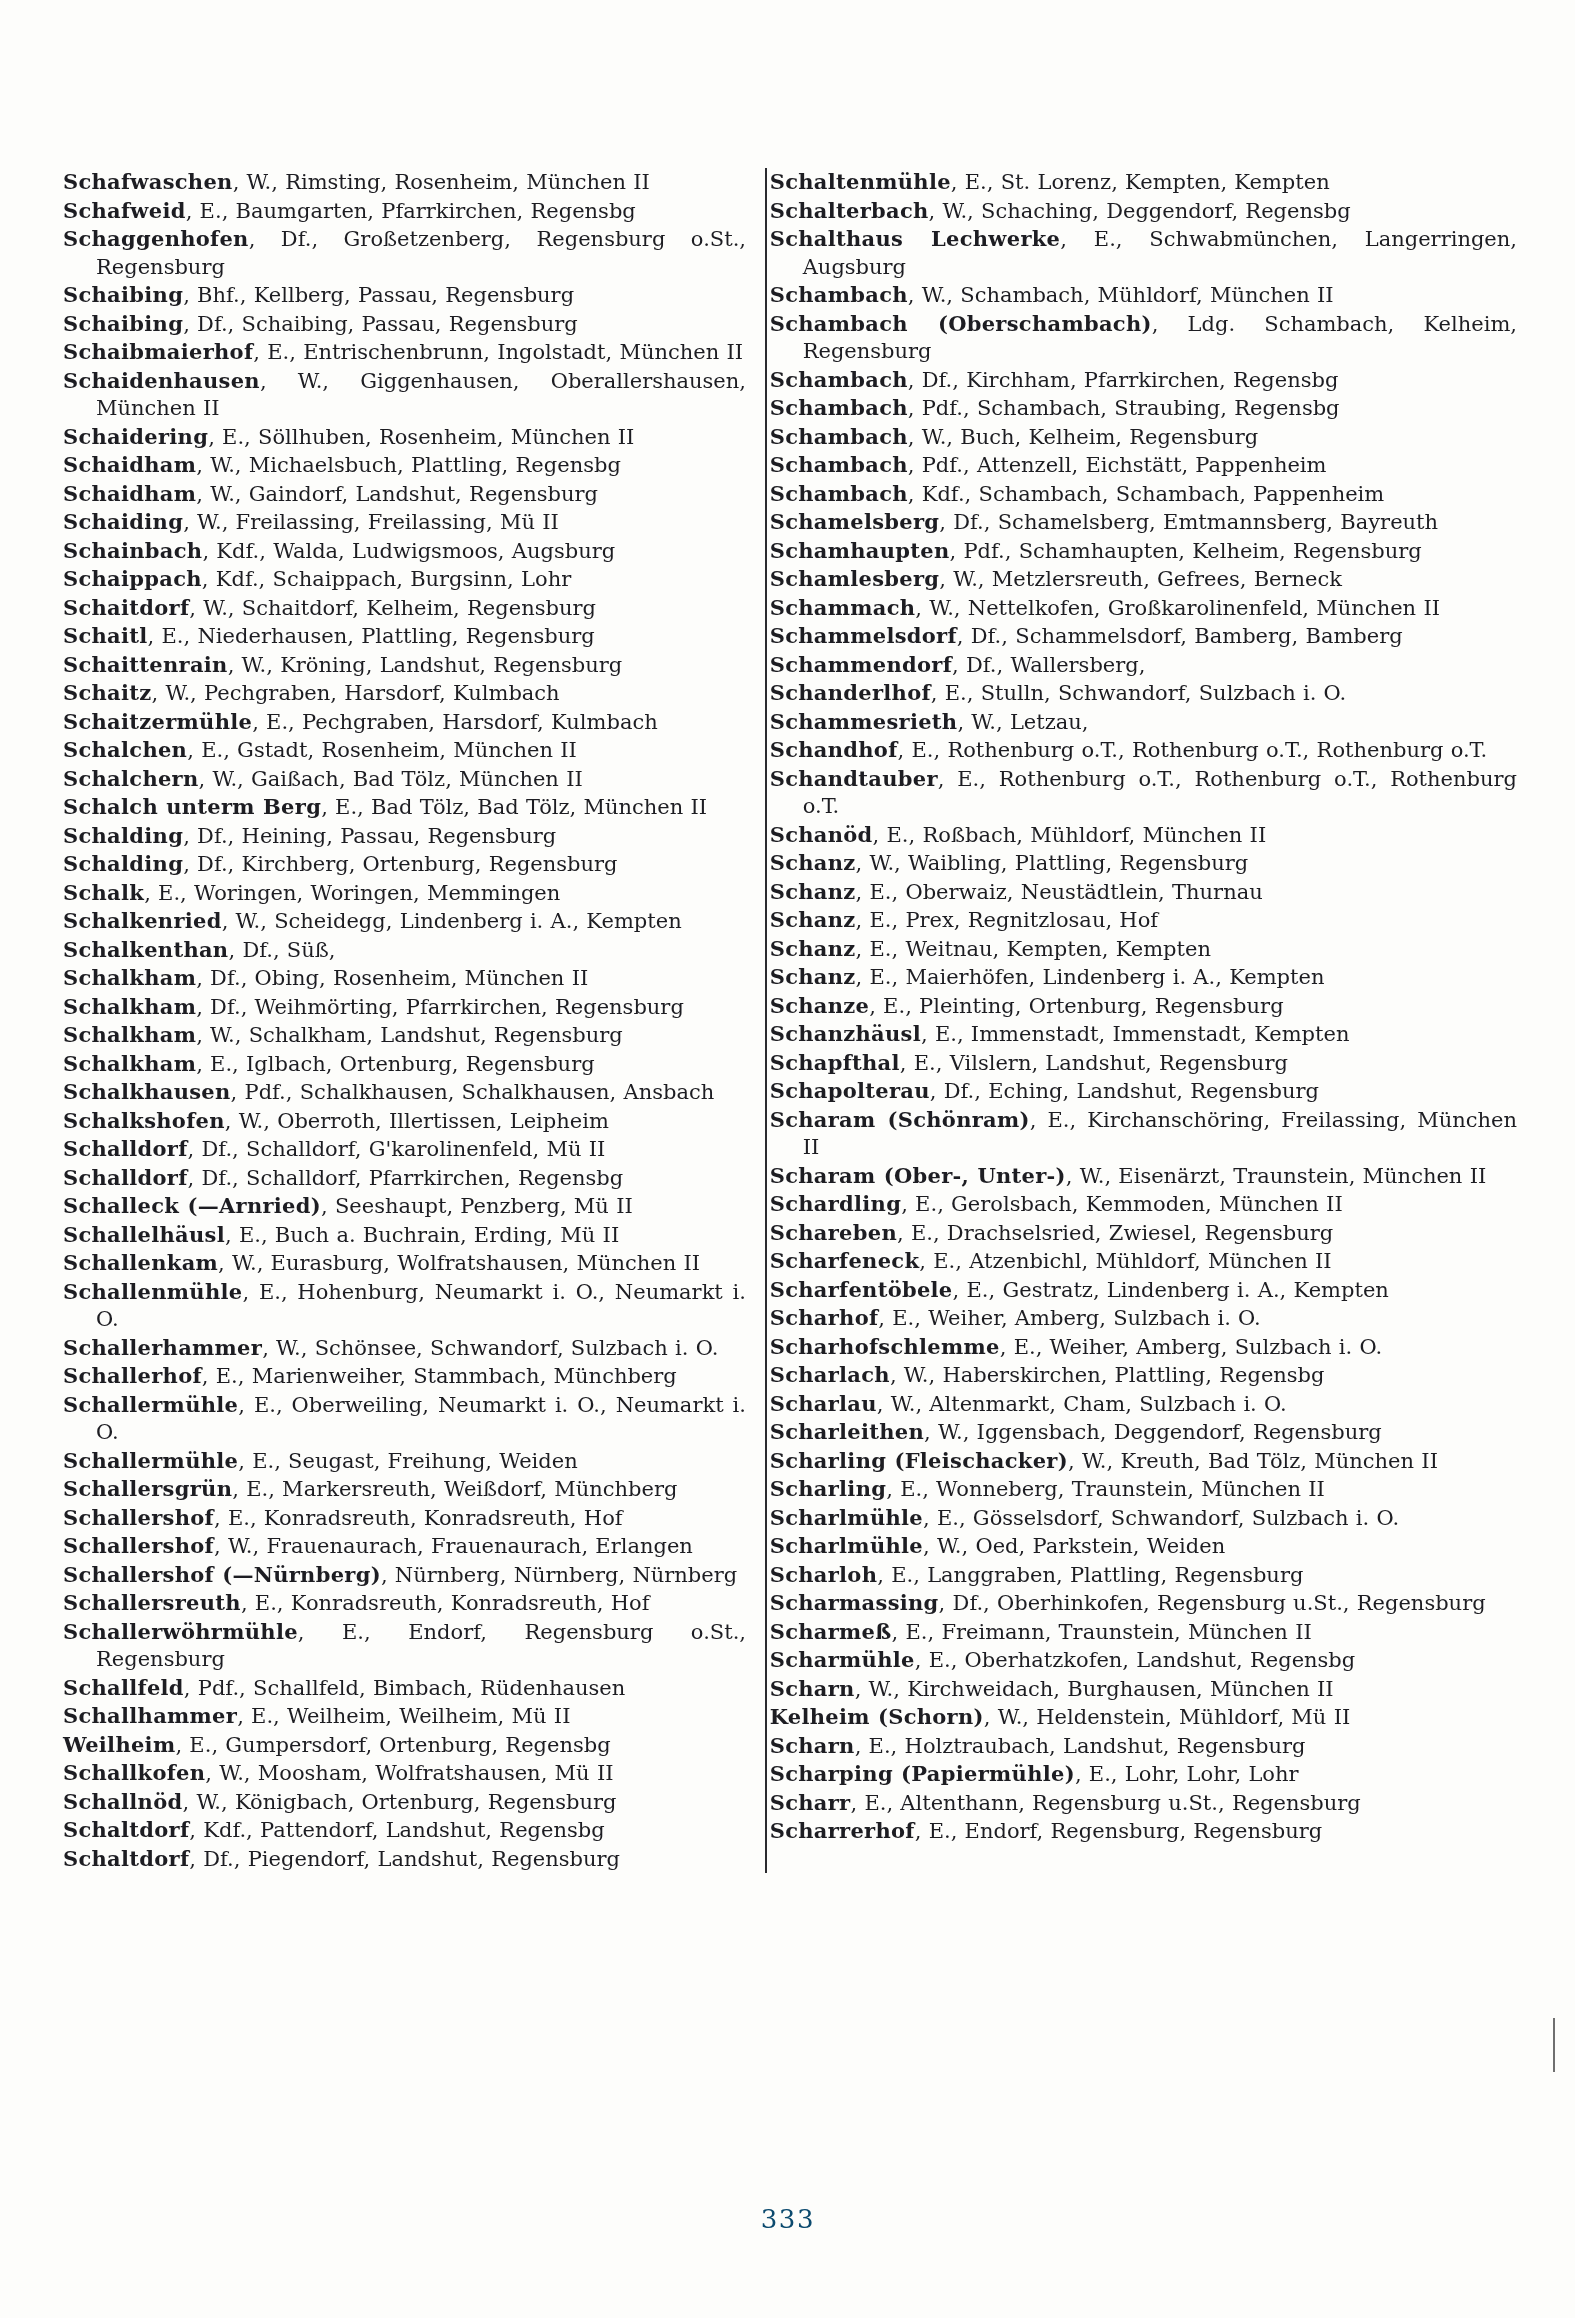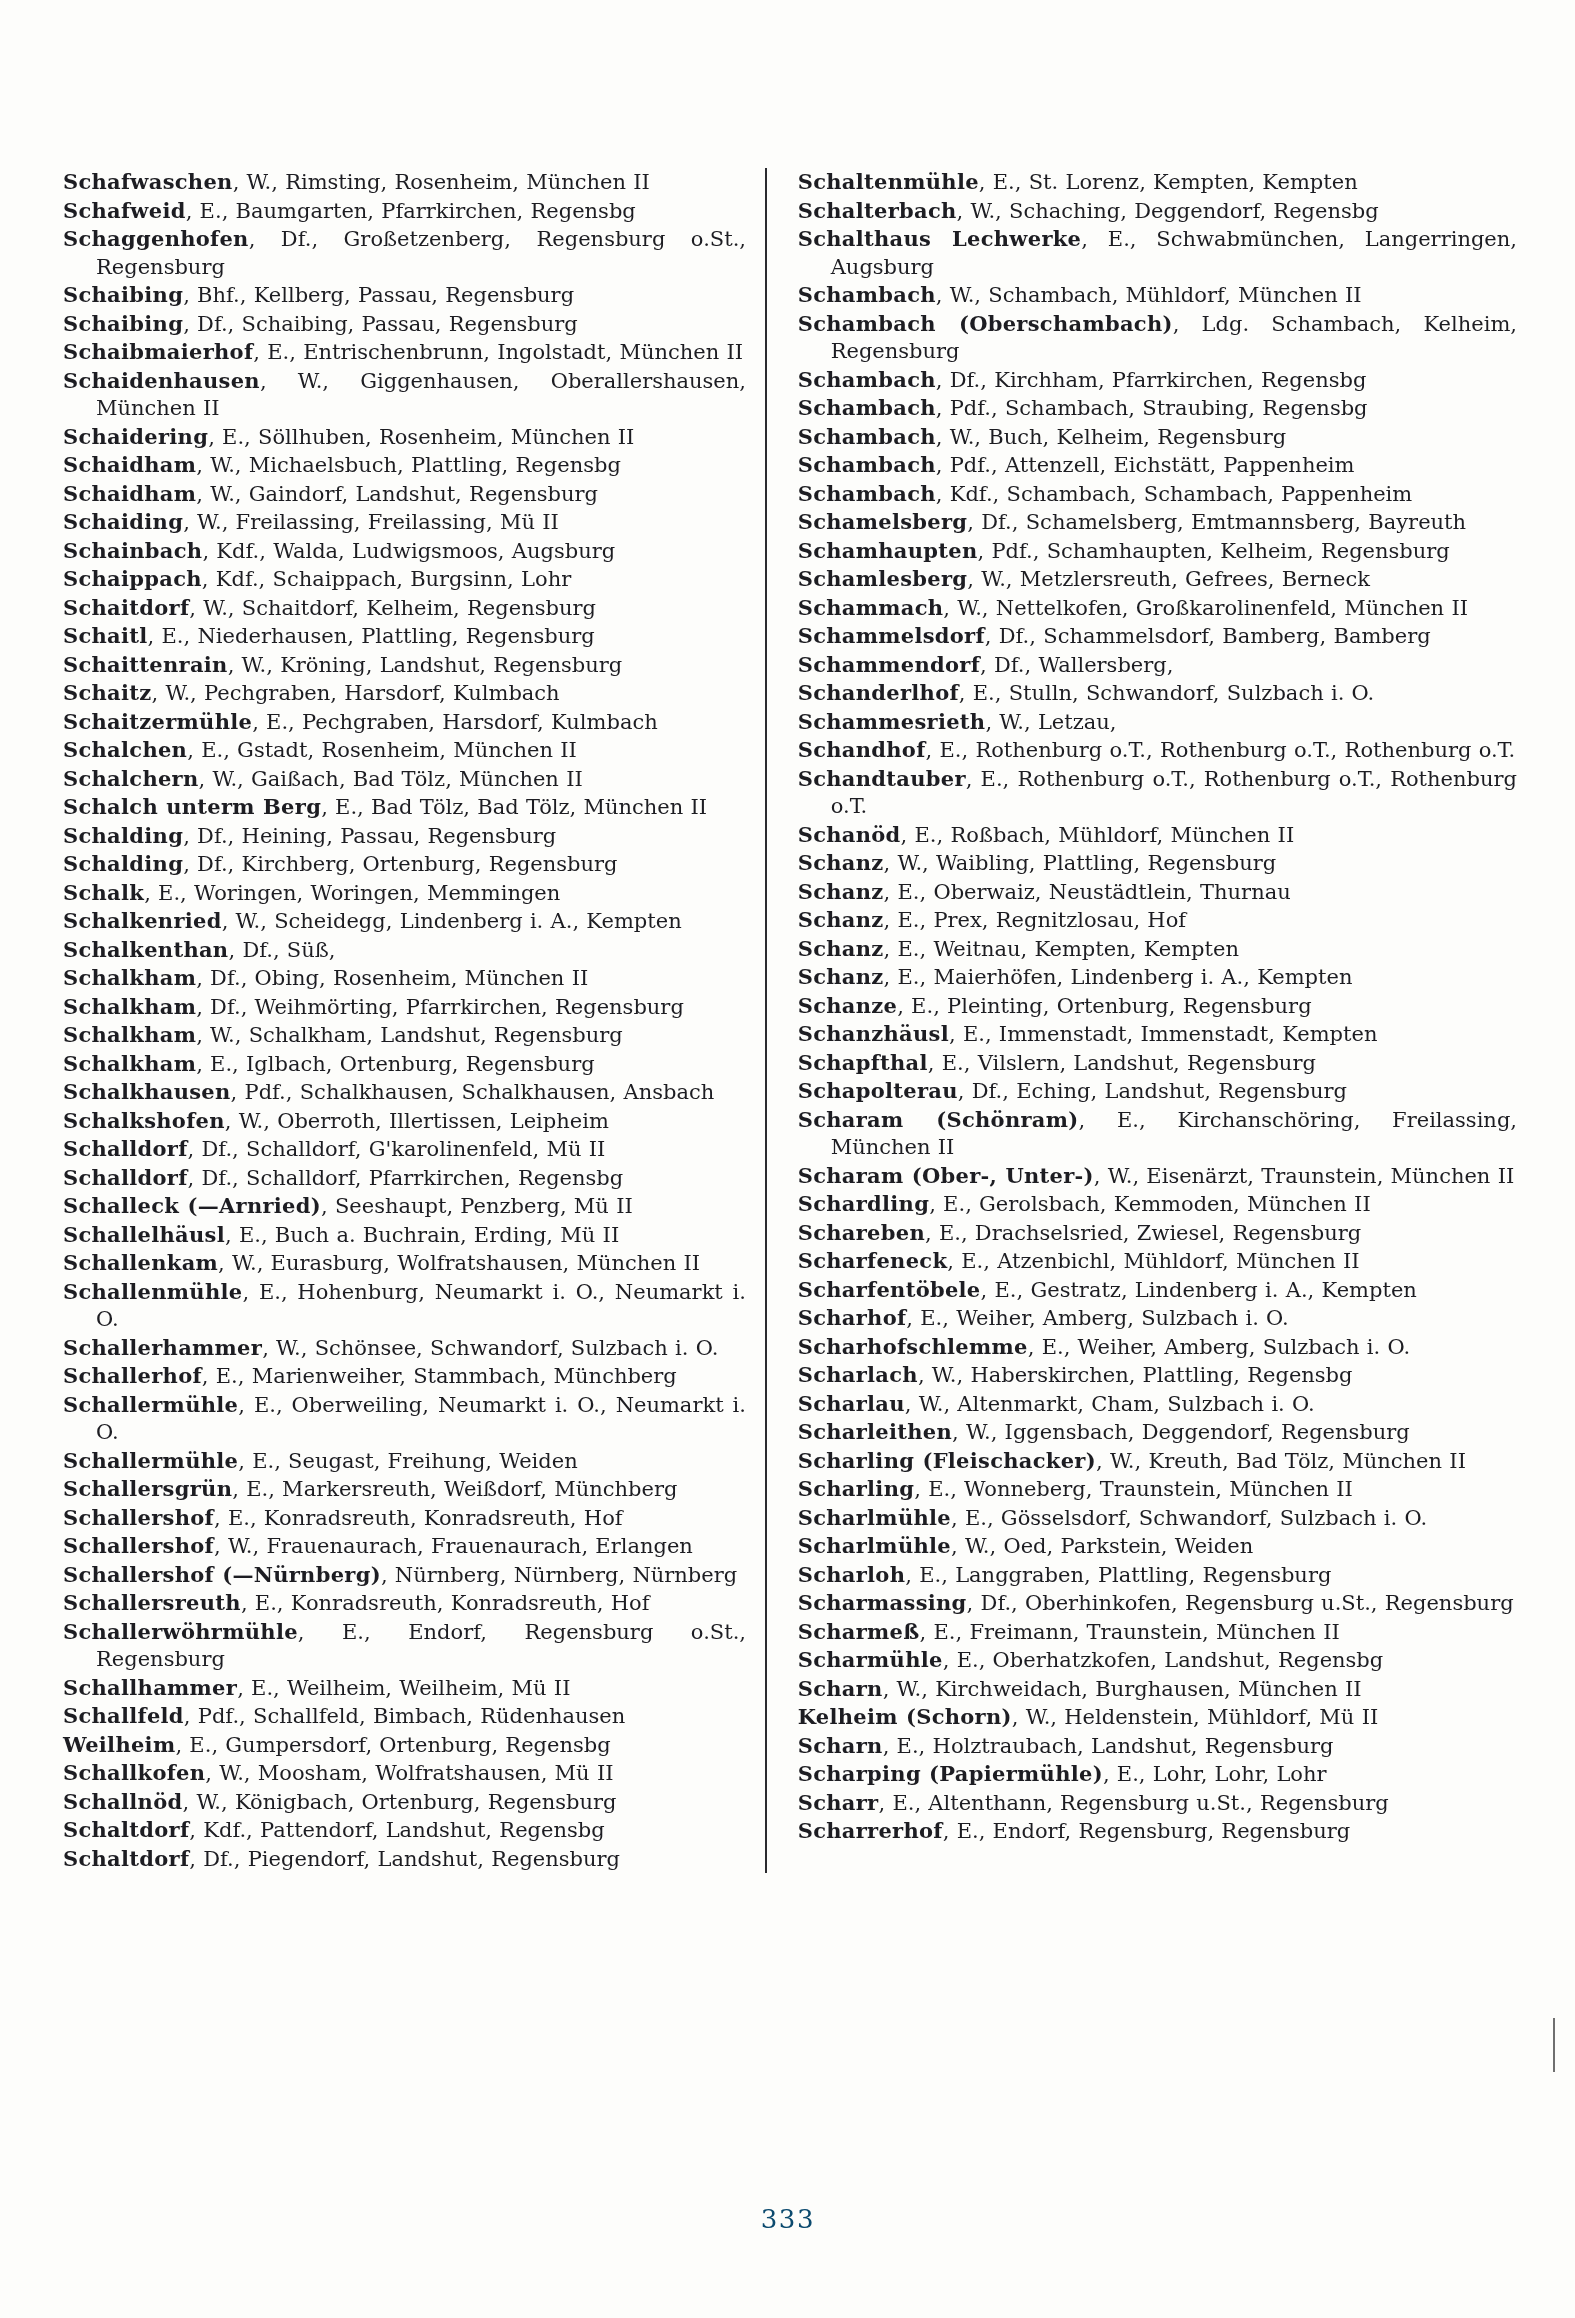--- a/index.html
+++ b/index.html
@@ -24,21 +24,21 @@
     right: 59px;
     display: flex;
     align-items: flex-start;
   }
 
   .col {
     display: block;
   }
 
   .col.left  { width: 683px; }
-  .col.right { flex: 1; padding-left: 31px; }
+  .col.right { flex: 1; padding-left: 3px; }
 
   .rule {
     width: 1.7px;
     background: #2b2b2f;
     margin-left: 19px;
     align-self: stretch;
   }
 
   .entry {
     font-size: 21px;
@@ -120,22 +120,22 @@
       <p class="entry"><span class="headword">Schallerhammer</span>, W., Schönsee, Schwandorf, Sulzbach i. O.</p>
       <p class="entry"><span class="headword">Schallerhof</span>, E., Marienweiher, Stammbach, Münchberg</p>
       <p class="entry"><span class="headword">Schallermühle</span>, E., Oberweiling, Neumarkt i. O., Neumarkt i. O.</p>
       <p class="entry"><span class="headword">Schallermühle</span>, E., Seugast, Freihung, Weiden</p>
       <p class="entry"><span class="headword">Schallersgrün</span>, E., Markersreuth, Weißdorf, Münchberg</p>
       <p class="entry"><span class="headword">Schallershof</span>, E., Konradsreuth, Konradsreuth, Hof</p>
       <p class="entry"><span class="headword">Schallershof</span>, W., Frauenaurach, Frauenaurach, Erlangen</p>
       <p class="entry"><span class="headword">Schallershof (—Nürnberg)</span>, Nürnberg, Nürnberg, Nürnberg</p>
       <p class="entry"><span class="headword">Schallersreuth</span>, E., Konradsreuth, Konradsreuth, Hof</p>
       <p class="entry"><span class="headword">Schallerwöhrmühle</span>, E., Endorf, Regensburg o.St., Regensburg</p>
+      <p class="entry"><span class="headword">Schallfeld</span>, Pdf., Schallfeld, Bimbach, Rüdenhausen</p>
       <p class="entry"><span class="headword">Schallhammer</span>, E., Weilheim, Weilheim, Mü II</p>
-      <p class="entry"><span class="headword">Schallfeld</span>, Pdf., Schallfeld, Bimbach, Rüdenhausen</p>
       <p class="entry"><span class="headword">Weilheim</span>, E., Gumpersdorf, Ortenburg, Regensbg</p>
       <p class="entry"><span class="headword">Schallkofen</span>, W., Moosham, Wolfratshausen, Mü II</p>
       <p class="entry"><span class="headword">Schallnöd</span>, W., Königbach, Ortenburg, Regensburg</p>
       <p class="entry"><span class="headword">Schaltdorf</span>, Kdf., Pattendorf, Landshut, Regensbg</p>
       <p class="entry"><span class="headword">Schaltdorf</span>, Df., Piegendorf, Landshut, Regensburg</p>
     </div>
   <div class="rule"></div>
   <div class="col right">
       <p class="entry"><span class="headword">Schaltenmühle</span>, E., St. Lorenz, Kempten, Kempten</p>
       <p class="entry"><span class="headword">Schalterbach</span>, W., Schaching, Deggendorf, Regensbg</p>

